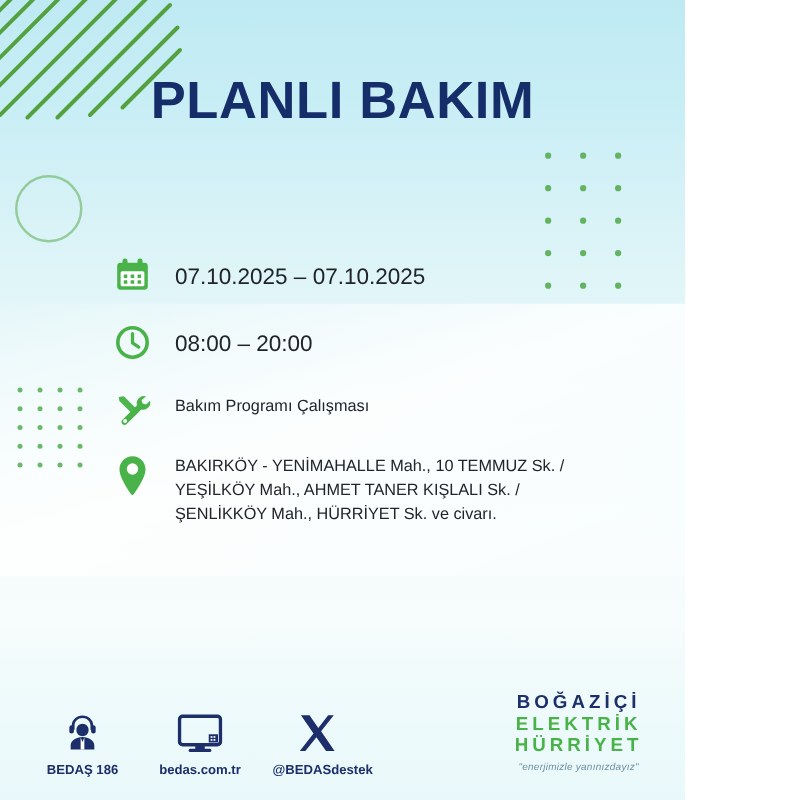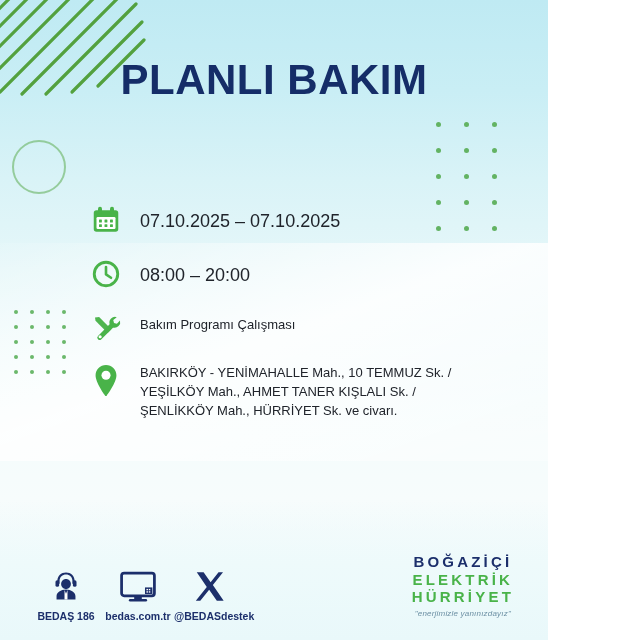--- a/index.html
+++ b/index.html
@@ -148,20 +148,21 @@
   #row-address .ico { padding-top: 2px; align-items: flex-start; }
   #row-address .txt { padding-top: 2px; }
 
   
   .footer {
     position: absolute;
     left: 30px;
     bottom: 18px;
     display: flex;
     align-items: flex-end;
+    gap: 22px;
   }
   .fitem {
     width: 72px;
     text-align: center;
     color: #1c2f6b;
   }
   .fitem .fico {
     height: 36px;
     display: flex;
     align-items: flex-end;

